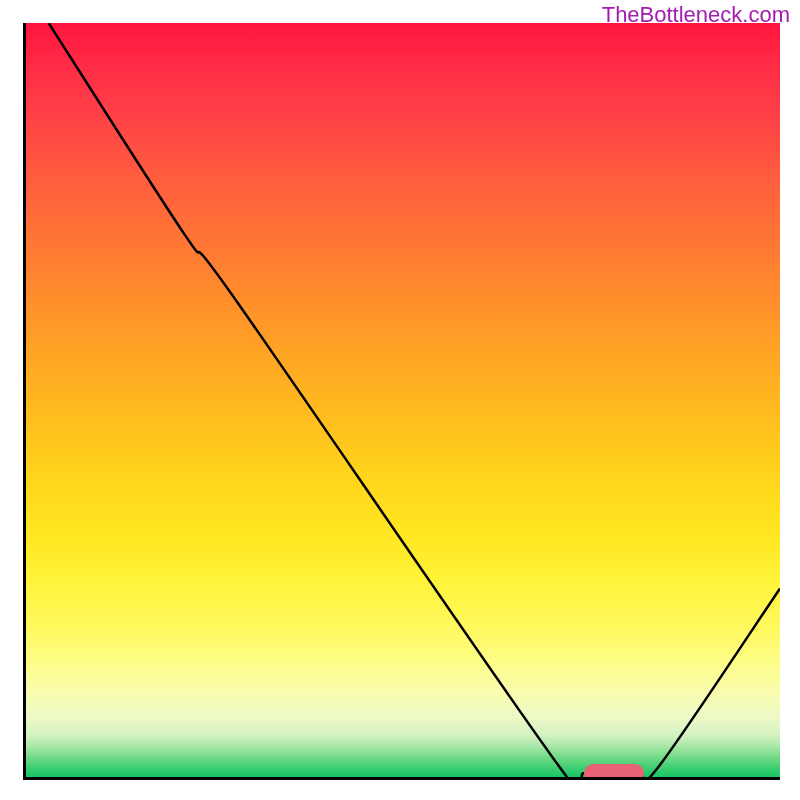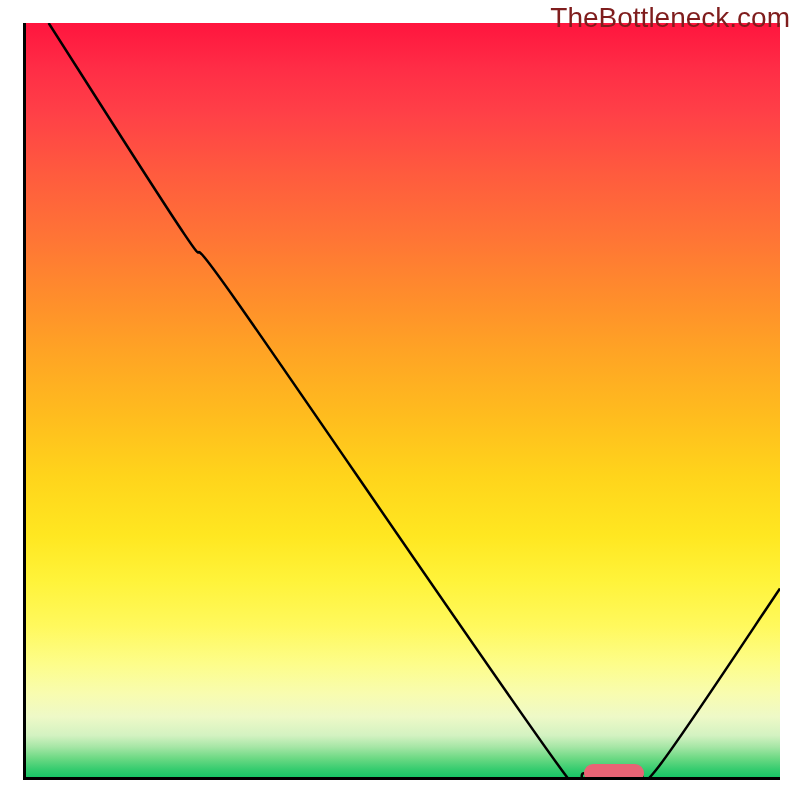--- a/index.html
+++ b/index.html
@@ -8,22 +8,22 @@
     width: 800px;
     height: 800px;
     background: #ffffff;
     position: relative;
     font-family: Arial, sans-serif;
   }
   .watermark {
     position: absolute;
     top: 2px;
     right: 10px;
-    font-size: 28px;
-    color: #7f1d1d;
+    font-size: 22px;
+    color: #a21caf;
     font-weight: normal;
     z-index: 10;
   }
   .plot-area {
     position: absolute;
     left: 23px;
     top: 23px;
     width: 754px;
     height: 754px;
     border-left: 3px solid #000000;

